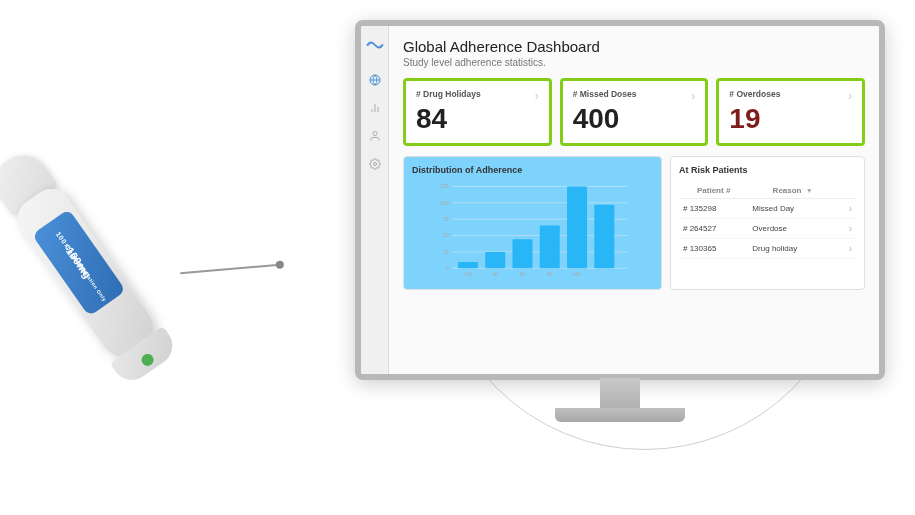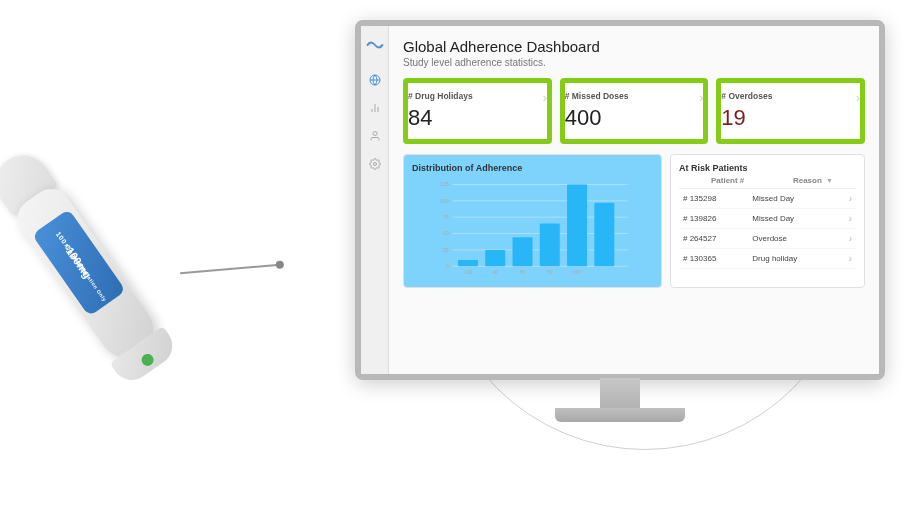--- a/index.html
+++ b/index.html
@@ -236,43 +236,43 @@
     
     .stat-cards {
       display: flex;
       gap: 8px;
       margin-bottom: 10px;
     }
 
     .stat-card {
       flex: 1;
       background: white;
-      border: 5px solid #84cc16;
+      border: 3px solid #84cc16;
       border-radius: 4px;
-      padding: 8px 0;
+      padding: 8px 10px;
       display: flex;
       align-items: flex-start;
       justify-content: space-between;
     }
 
     .stat-card-left {
       display: flex;
       flex-direction: column;
     }
 
     .stat-label {
       font-size: 8.5px;
       color: #555;
       font-weight: 600;
       margin-bottom: 4px;
     }
 
     .stat-value {
-      font-size: 22px;
-      font-weight: 400;
+      font-size: 28px;
+      font-weight: 700;
       color: #222;
     }
 
     .stat-value.red {
       color: #7f1d1d;
     }
 
     .stat-chevron {
       color: #ccc;
       font-size: 12px;
@@ -317,33 +317,33 @@
       border: 1px solid #e0e0e0;
       border-radius: 4px;
       padding: 8px;
       flex-shrink: 0;
     }
 
     .patients-title {
       font-size: 9px;
       font-weight: 700;
       color: #333;
-      margin-bottom: 0;
+      margin-bottom: 8px;
     }
 
     .patients-table {
       width: 100%;
       border-collapse: collapse;
     }
 
     .patients-table th {
       font-size: 8px;
       color: #888;
       font-weight: 600;
-      text-align: right;
+      text-align: center;
       padding: 3px 4px;
       border-bottom: 1px solid #eee;
     }
 
     .patients-table td {
       font-size: 8px;
       color: #444;
       padding: 4px 4px;
       border-bottom: 1px solid #f5f5f5;
     }
@@ -503,25 +503,20 @@
                   <th></th>
                 </tr>
               </thead>
               <tbody id="patients-tbody">
               <tr>
       <td># 135298</td>
       <td>Missed Day</td>
       <td style="color:#bbb;font-size:10px;text-align:right;">›</td>
     </tr>
                   <tr>
-      <td># 139826</td>
-      <td>Missed Day</td>
-      <td style="color:#bbb;font-size:10px;text-align:right;">›</td>
-    </tr>
-                  <tr>
       <td># 264527</td>
       <td>Overdose</td>
       <td style="color:#bbb;font-size:10px;text-align:right;">›</td>
     </tr>
                   <tr>
       <td># 130365</td>
       <td>Drug holiday</td>
       <td style="color:#bbb;font-size:10px;text-align:right;">›</td>
     </tr>
                 </tbody>

